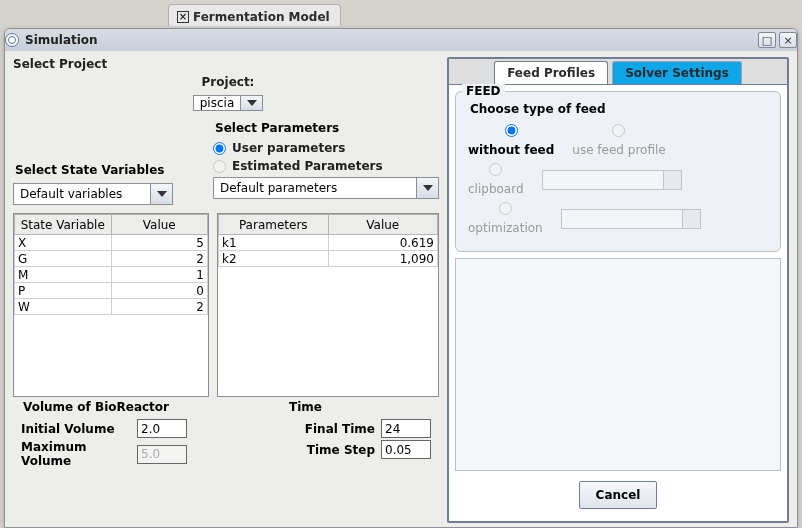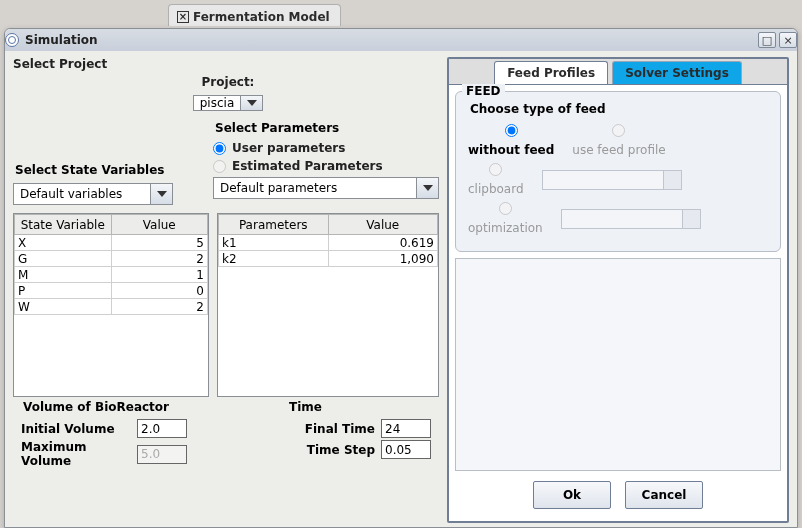--- a/index.html
+++ b/index.html
@@ -242,20 +242,19 @@
                 <span>optimization</span>
               </label>
             <div class="mini-combo">
                 <span style="flex:1"></span>
                 <div class="drop"></div>
               </div>
           </div>
         </div>
         <div style="flex:1; margin-top:6px; border:1px solid #b8bec8; background:#f4f6fa;"></div>
         <div class="btnrow">
-          <button class="btn">Ok</button>
           <button class="btn">Cancel</button>
         </div>
       </div>
     </div>
 
   </div>
 </div>
 
 </body></html>

